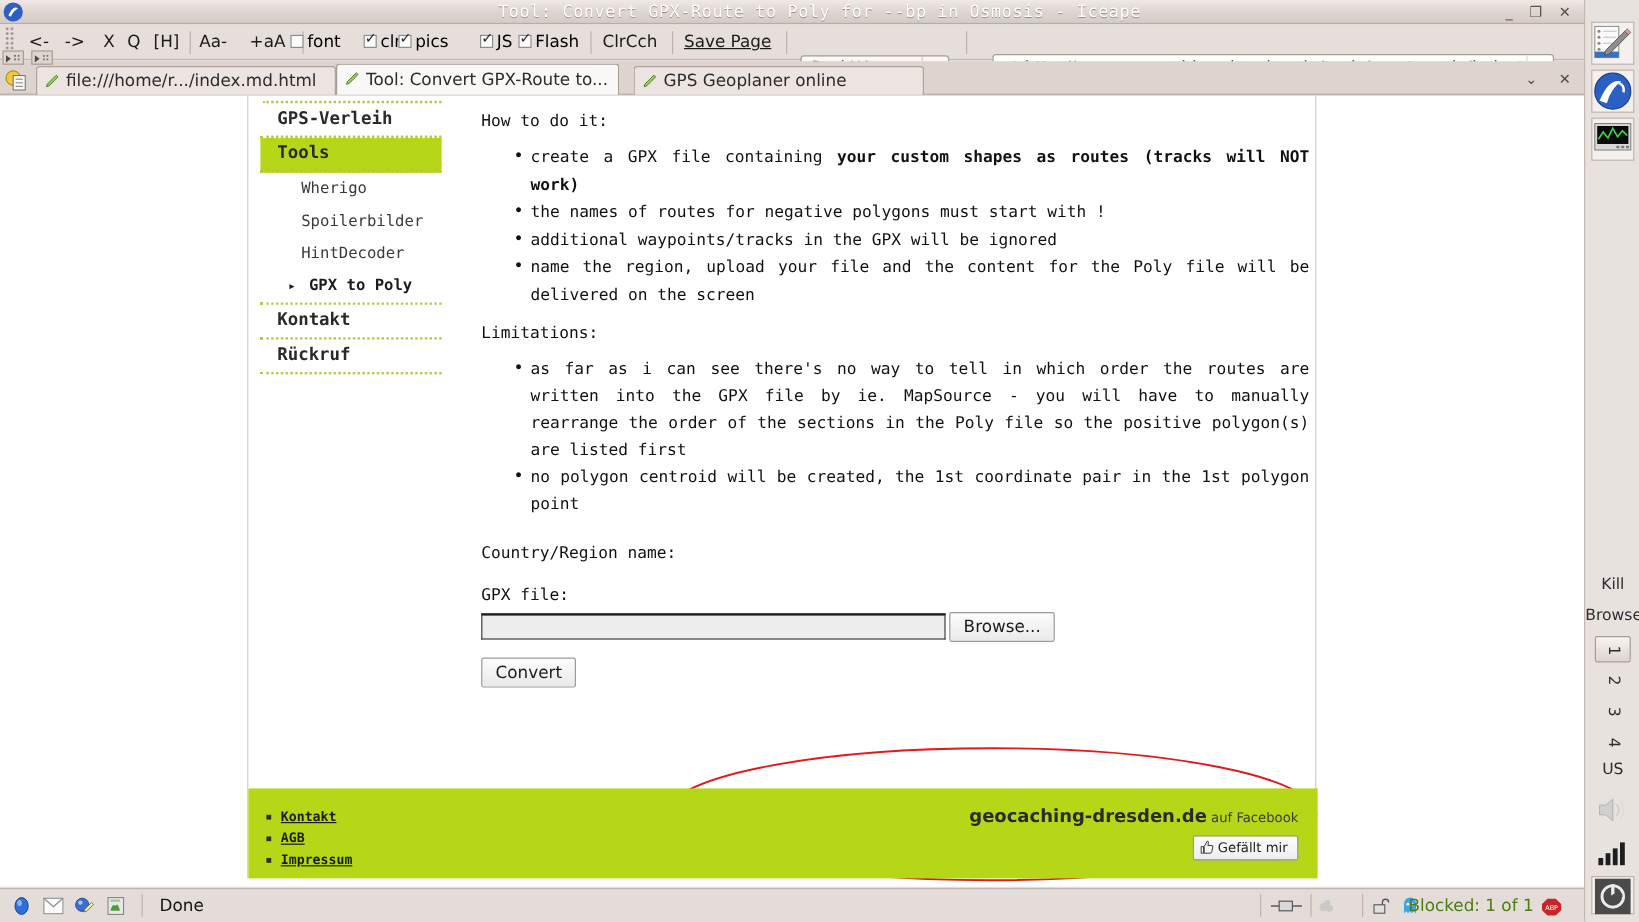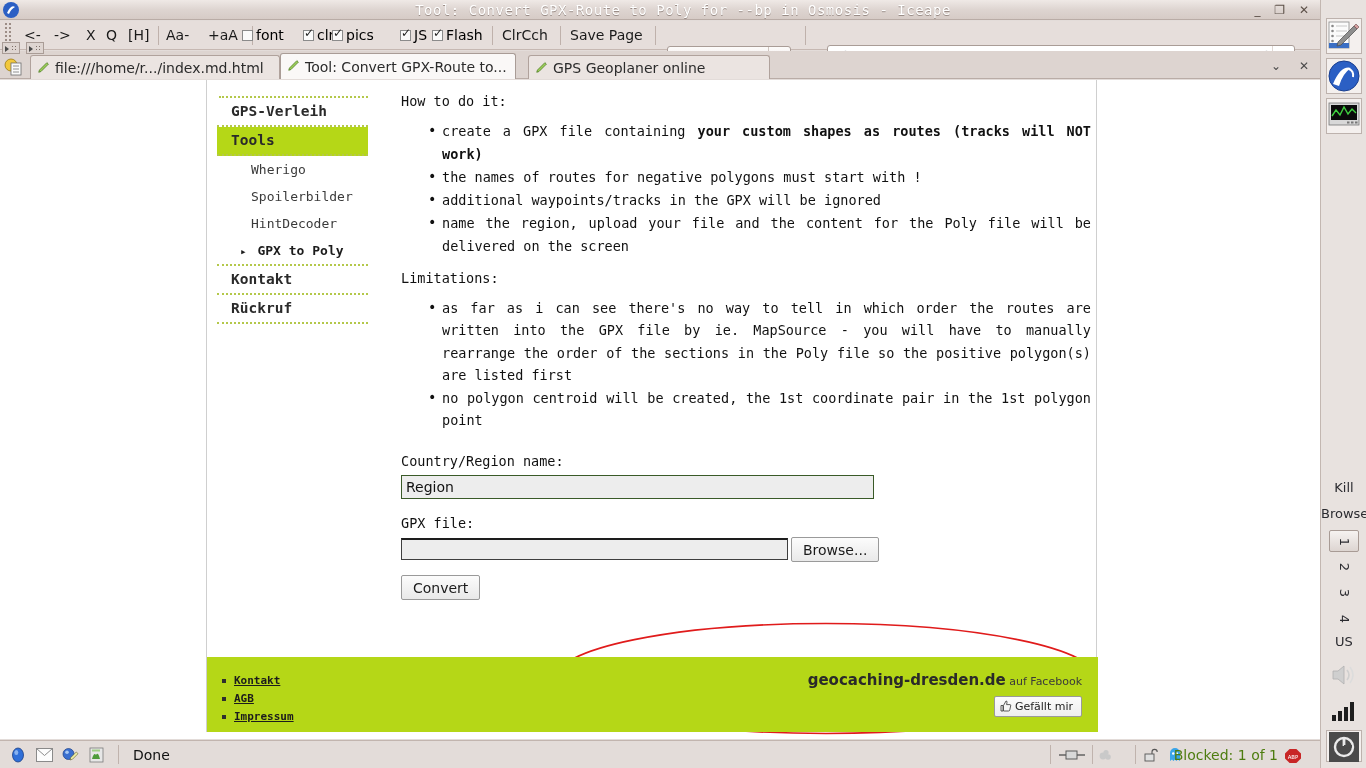--- a/index.html
+++ b/index.html
@@ -151,21 +151,21 @@
     background: #ffffff; overflow: hidden;
   }
   #page {
     position: absolute; left: 206px; top: 0px; width: 891px; height: 652px;
     background: #ffffff; border-left: 1px solid #cfcfcf; border-right: 1px solid #cfcfcf;
   }
   
 
   
   #sidenav {
-    position: absolute; left: 10px; top: 16px; width: 151px;
+    position: absolute; left: 10px; top: 4px; width: 151px;
     font-family: "DejaVu Sans Mono", monospace;
   }
   .nav-top-rule {
     height: 0; border-top: 2px dotted #b4c84a; margin: 0 0 0 2px;
   }
   .nav-item {
     position: relative; font-weight: bold; font-size: 14.5px;
     color: #2a2a2a; padding: 5px 0 6px 14px;
     border-bottom: 2px dotted #b4c84a;
     cursor: pointer;
@@ -371,21 +371,21 @@
     <div class="cb-label" style="left:432px;">
       <span class="cb-box checked"></span><span>Flash</span>
     </div>
 
     <div class="nav-sep" style="left:492px;"></div>
 
     <div class="nav-btn" style="left:502px;">ClrCch</div>
 
     <div class="nav-sep" style="left:560px;"></div>
 
-    <div class="nav-btn" style="left:570px;">Save Page</div>
+    <div class="nav-btn" style="left:570px;text-decoration:underline;">Save Page</div>
 
     <div class="nav-sep" style="left:655px;"></div>
 
     <div id="ua-select">
       <span class="ua-text">Real UA</span>
       <span class="ua-arrow">▾</span>
     </div>
 
     <div class="nav-sep" style="left:805px;"></div>
 
@@ -485,21 +485,20 @@
           <li>name the region, upload your file and the content for the Poly file will be delivered on the screen</li>
         </ul>
 
         <p class="lead">Limitations:</p>
         <ul>
           <li>as far as i can see there's no way to tell in which order the routes are written into the GPX file by ie. MapSource - you will have to manually rearrange the order of the sections in the Poly file so the positive polygon(s) are listed first</li>
           <li>no polygon centroid will be created, the 1st coordinate pair in the 1st polygon point</li>
         </ul>
 
         <p class="form-label">Country/Region name:</p>
-        <input id="region-input" type="text" value="Region" style="">
 
         <p class="form-label" style="margin-top:13px;">GPX file:</p>
         <div class="file-row">
           <input id="file-input" type="text" value="" style="">
           <button id="browse-btn">Browse...</button>
         </div>
         <button id="convert-btn">Convert</button>
       </div>
 
       <svg id="annot-ellipse" viewBox="0 0 548 117">

